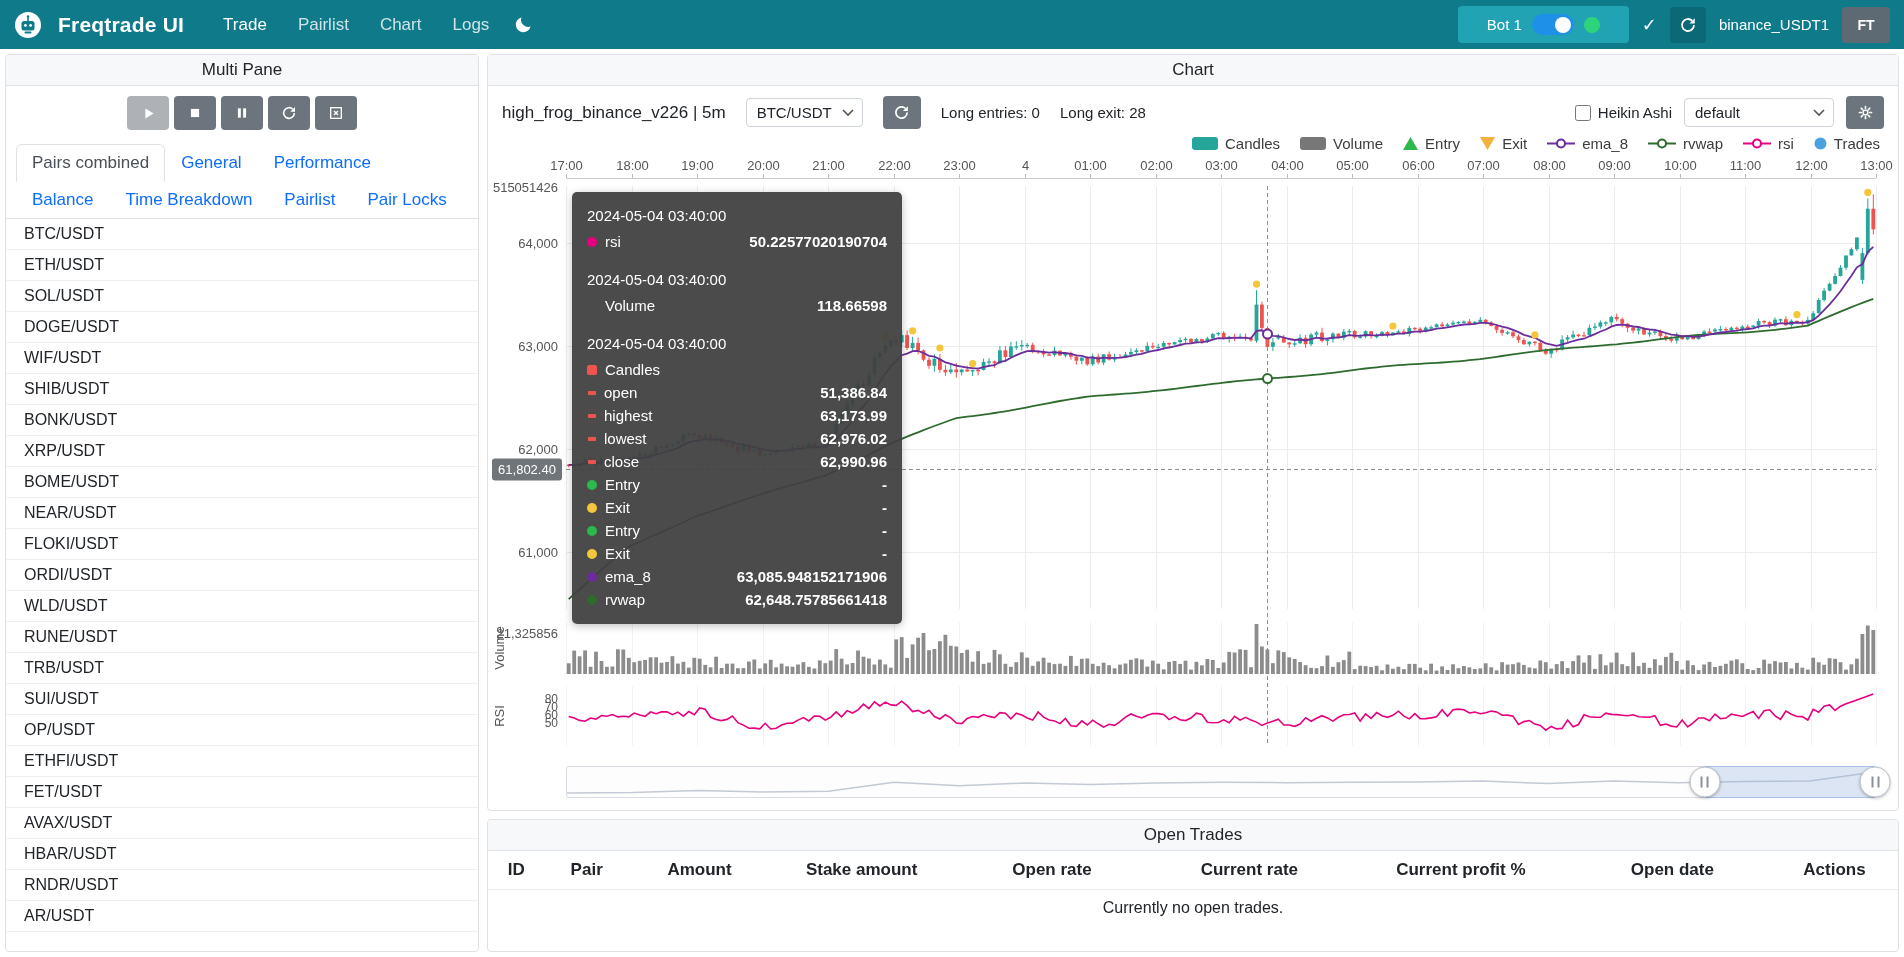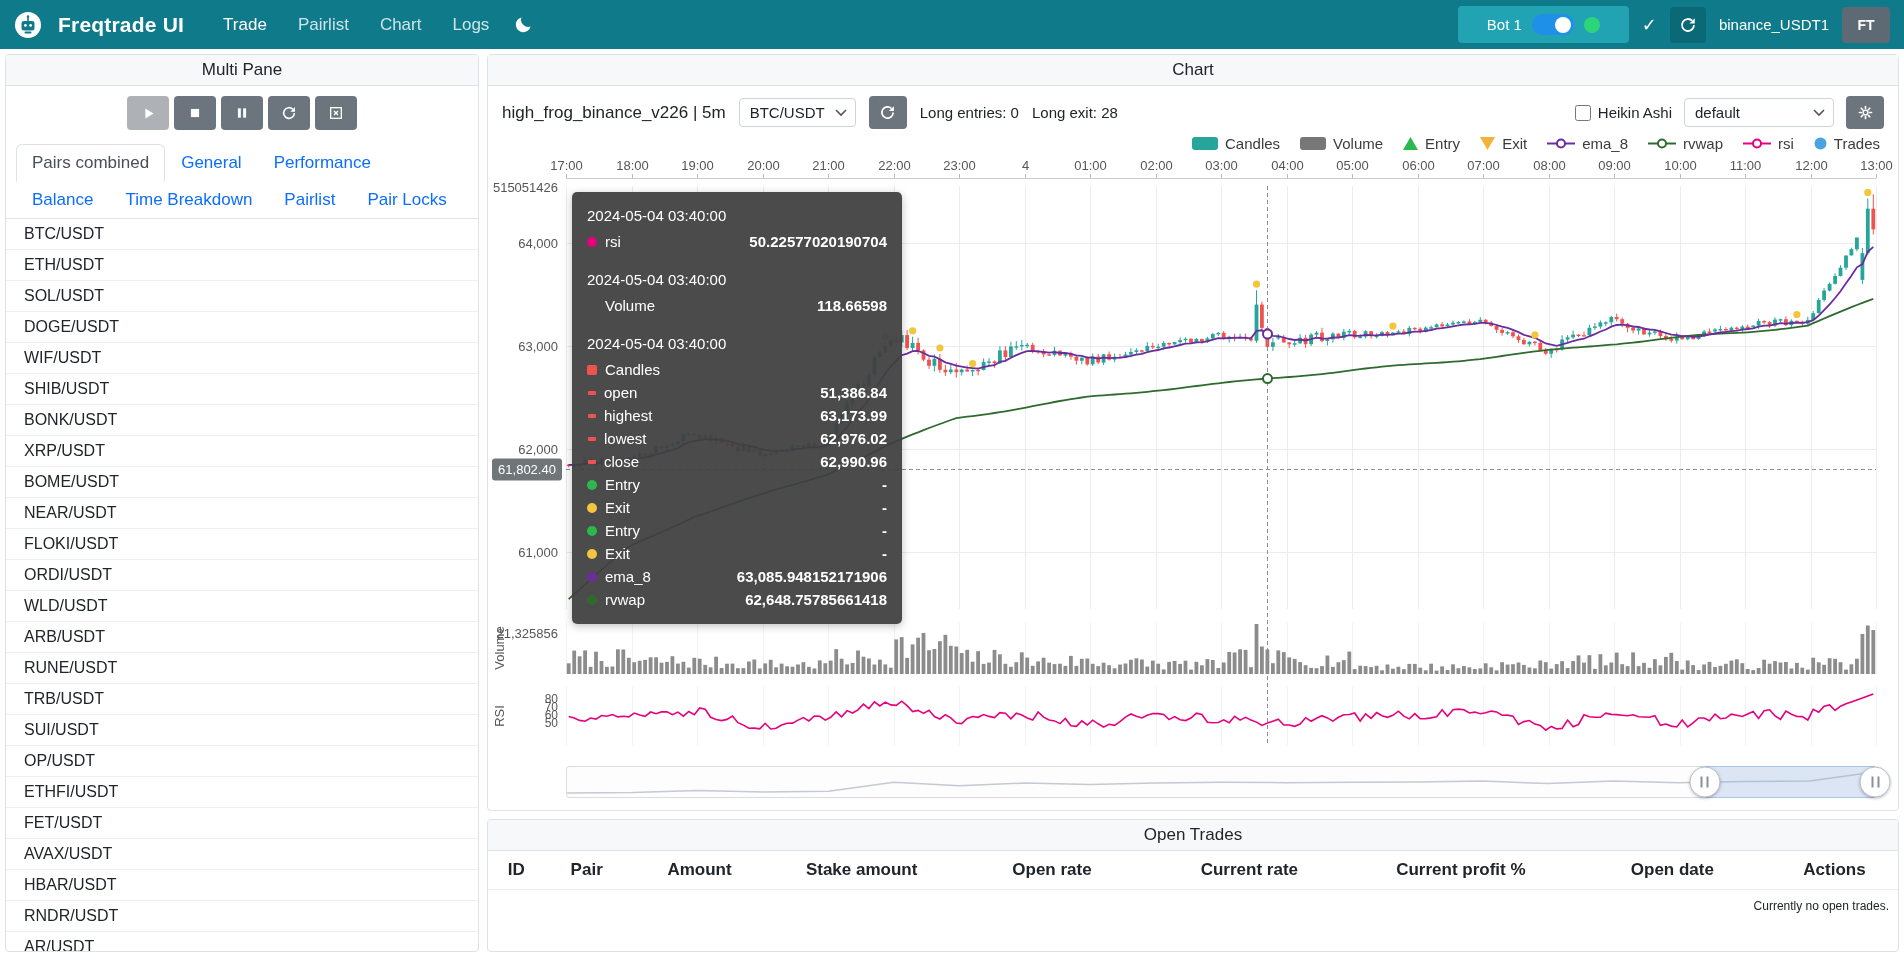--- a/index.html
+++ b/index.html
@@ -44,21 +44,21 @@
   .ctl-btn.disabled{opacity:.55}
   .tabs{display:flex;flex-wrap:wrap;padding:6px 10px 0;border-bottom:1px solid #dee2e6;flex:none}
   .tab{font-size:17px;color:#0d6efd;padding:8px 15px;cursor:pointer;
        border:1px solid transparent;border-radius:6px 6px 0 0;margin-bottom:-1px}
   .tab.active{color:#495057;background:#fff;border-color:#dee2e6 #dee2e6 #fff}
   .pairs{flex:1;overflow:hidden}
   .pair-row{font-size:16px;color:#212529;padding:6px 18px;border-bottom:1px solid #efefef;cursor:pointer;line-height:18px}
 
   
   .chart-panel{border:1px solid #dee2e6;border-radius:4px;display:flex;flex-direction:column;background:#fff;flex:none}
-  .chart-toolbar{display:flex;align-items:center;gap:13px;padding:10px 14px 2px;font-size:17px}
+  .chart-toolbar{display:flex;align-items:center;gap:20px;padding:10px 14px 2px;font-size:17px}
   .select-wrap{position:relative;display:inline-flex;align-items:center}
   .sel{appearance:none;-webkit-appearance:none;border:1px solid #ced4da;border-radius:4px;background:#fff;
        font-size:15px;padding:5px 30px 5px 10px;color:#212529;font-family:inherit;cursor:pointer}
   .chev{position:absolute;right:9px;pointer-events:none;display:flex}
   .tb-btn{width:38px;height:33px;background:#6c757d;color:#fff;border:none;border-radius:4px;
           display:grid;place-items:center;cursor:pointer}
   .entries{font-size:15px}
   .right-tools{margin-left:auto;display:flex;align-items:center;gap:12px}
   .heikin{display:flex;align-items:center;gap:7px;font-size:15px;cursor:pointer}
   .heikin input{width:16px;height:16px;margin:0}
@@ -89,21 +89,21 @@
   .zoom-handle{position:absolute;top:50%;width:29px;height:29px;transform:translate(-50%,-50%);
                background:#fff;border:1px solid #b9c0c8;border-radius:50%;display:flex;align-items:center;
                justify-content:center;gap:4px;box-shadow:0 1px 3px rgba(0,0,0,.25);cursor:ew-resize;z-index:2}
   .zoom-handle i{width:2px;height:11px;background:#8a9097;display:block}
 
   
   .trades-panel{flex:1;border:1px solid #dee2e6;border-radius:4px;overflow:hidden;
                 display:flex;flex-direction:column;background:#fff}
   .trades-table{width:100%;border-collapse:collapse}
   .trades-table th{font-size:17px;padding:9px 6px;border-bottom:1px solid #e9ecef;}
-  .trades-table td{font-size:12px;text-align:right;padding:9px}
+  .trades-table td{font-size:16px;text-align:center;padding:9px}
 </style>
 </head>
 <body>
 
 <nav class="navbar">
   <span class="brand-logo">
     <svg width="28" height="28" viewBox="0 0 28 28">
         <circle cx="14" cy="14" r="13" fill="#fff"></circle>
         <line x1="14" y1="6" x2="14" y2="10" stroke="#0e7a8a" stroke-width="1.6"></line>
         <circle cx="14" cy="5.4" r="1.2" fill="#0e7a8a"></circle>
@@ -195,21 +195,20 @@
         <div class="pair-row">DOGE/USDT</div>
         <div class="pair-row">WIF/USDT</div>
         <div class="pair-row">SHIB/USDT</div>
         <div class="pair-row">BONK/USDT</div>
         <div class="pair-row">XRP/USDT</div>
         <div class="pair-row">BOME/USDT</div>
         <div class="pair-row">NEAR/USDT</div>
         <div class="pair-row">FLOKI/USDT</div>
         <div class="pair-row">ORDI/USDT</div>
         <div class="pair-row">WLD/USDT</div>
-        <div class="pair-row">ARB/USDT</div>
         <div class="pair-row">RUNE/USDT</div>
         <div class="pair-row">TRB/USDT</div>
         <div class="pair-row">SUI/USDT</div>
         <div class="pair-row">OP/USDT</div>
         <div class="pair-row">ETHFI/USDT</div>
         <div class="pair-row">FET/USDT</div>
         <div class="pair-row">AVAX/USDT</div>
         <div class="pair-row">HBAR/USDT</div>
         <div class="pair-row">RNDR/USDT</div>
         <div class="pair-row">AR/USDT</div>

